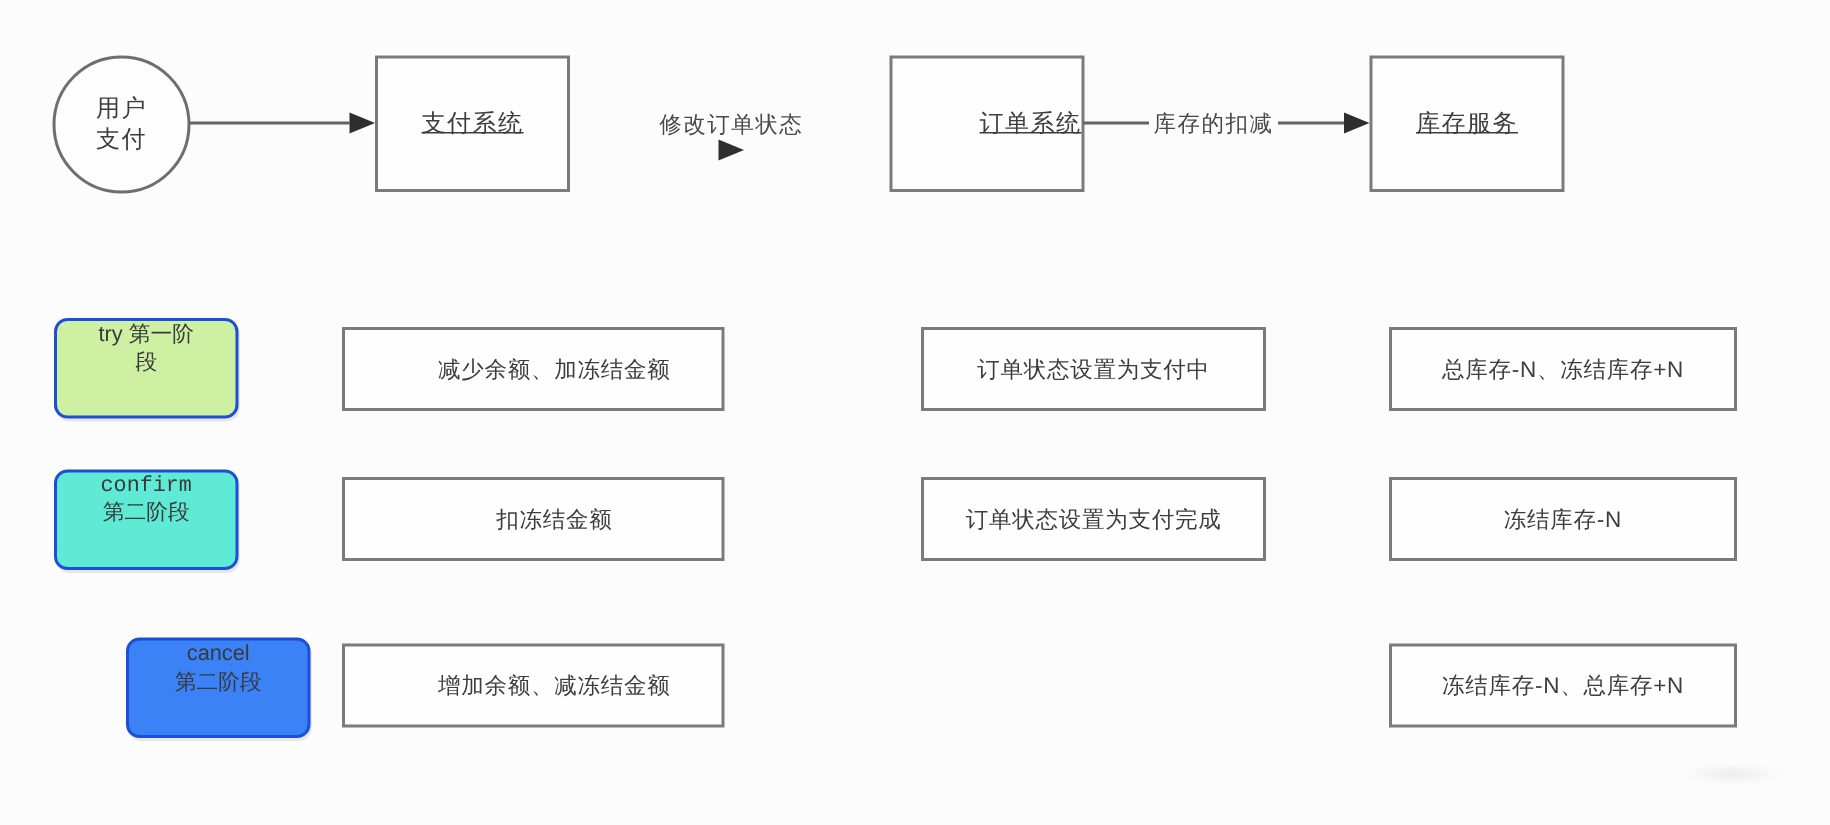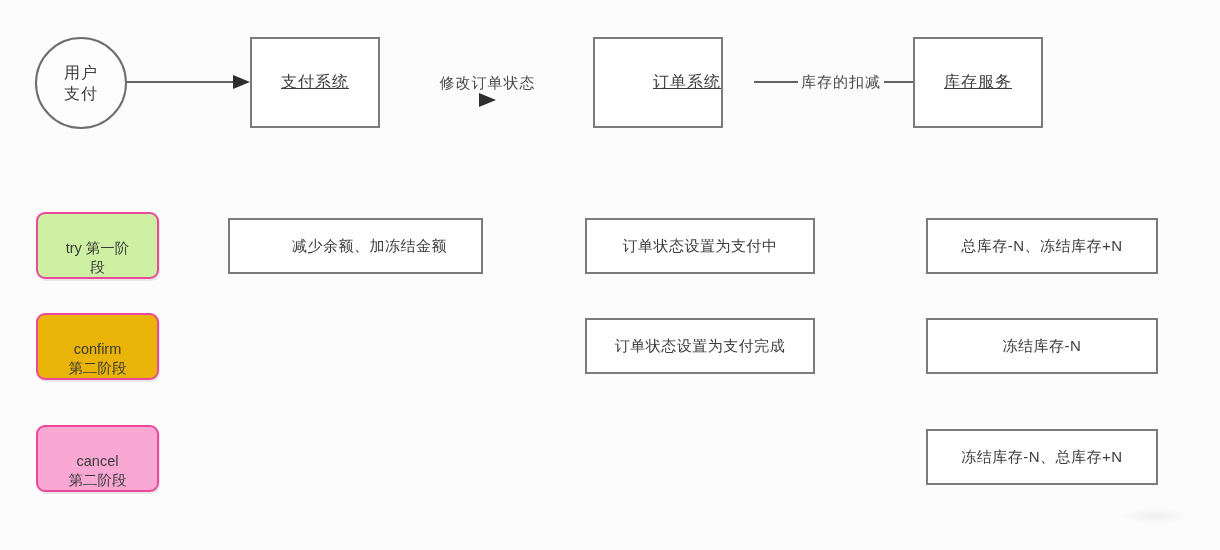--- a/index.html
+++ b/index.html
@@ -41,43 +41,43 @@
     border-left:17px solid #2e2e2e;
     border-top:7px solid transparent;
     border-bottom:7px solid transparent;
   }
   .arrow .edge-label{
     flex:0 0 auto;padding:0 3px;font-size:15px;color:#4a4a4a;
     white-space:nowrap;letter-spacing:1px;
   }
   .arrow.a0{left:126px;width:124px;}
   .arrow.a1{left:382px;width:211px;flex-direction:column;}
-  .arrow.a2{left:722px;width:191px;padding-left:32px;}
+  .arrow.a2{left:722px;width:191px;}
 
   
   .phasebox{
     position:absolute;left:36px;width:119px;height:63px;
-    border:2px solid #ec4899;border-radius:9px;
-    display:flex;flex-direction:column;align-items:center;justify-content:flex-end;
+    border:2px solid #1d4ed8;border-radius:9px;
+    display:flex;flex-direction:column;align-items:center;justify-content:flex-start;
     font-size:14.5px;line-height:19px;text-align:center;color:#3a3a3a;
     box-shadow:1px 2px 0 rgba(0,0,0,0.08);
   }
   .phasebox.r0{top:212px;}
   .phasebox.r1{top:313px;}
   .phasebox.r2{top:425px;}
 
   
   .stepbox{
     position:absolute;height:52px;
     border:2px solid #7b7b7b;background:#fefefe;
     display:flex;align-items:center;justify-content:center;
     font-size:15px;letter-spacing:0.5px;white-space:nowrap;
   }
   .stepbox.c0{left:228px;width:223px;padding-left:28px;}
-  .stepbox.c1{left:585px;width:226px;}
+  .stepbox.c1{left:614px;width:226px;}
   .stepbox.c2{left:926px;width:228px;}
   .stepbox.r0{top:218px;}
   .stepbox.r1{top:318px;}
   .stepbox.r2{top:429px;}
 
   .smudge{
     position:absolute;left:1120px;top:508px;width:70px;height:16px;
     background:radial-gradient(ellipse at center, rgba(0,0,0,0.06), rgba(0,0,0,0) 70%);
   }
 </style>
@@ -129,33 +129,39 @@
   <div class="stepbox r0 c0">
     <span>减少余额、加冻结金额</span>
   </div>
   <div class="stepbox r0 c1">
     <span>订单状态设置为支付中</span>
   </div>
   <div class="stepbox r0 c2">
     <span>总库存-N、冻结库存+N</span>
   </div>
 
-  <div class="phasebox r1" style="background: #eab308;">
+  <div class="phasebox r1" style="background: #5eead4; font-family: Liberation Mono, monospace;">
     <span>confirm</span>
     <span>第二阶段</span>
+  </div>
+  <div class="stepbox r1 c0">
+    <span>扣冻结金额</span>
   </div>
   <div class="stepbox r1 c1">
     <span>订单状态设置为支付完成</span>
   </div>
   <div class="stepbox r1 c2">
     <span>冻结库存-N</span>
   </div>
 
-  <div class="phasebox r2" style="background: #f9a8d4;">
+  <div class="phasebox r2" style="background: #3b82f6; margin-left: 48px;">
     <span>cancel</span>
     <span>第二阶段</span>
+  </div>
+  <div class="stepbox r2 c0">
+    <span>增加余额、减冻结金额</span>
   </div>
   <div class="stepbox r2 c2">
     <span>冻结库存-N、总库存+N</span>
   </div>
 
   <div class="smudge"></div>
 </div>
 
 </body></html>

